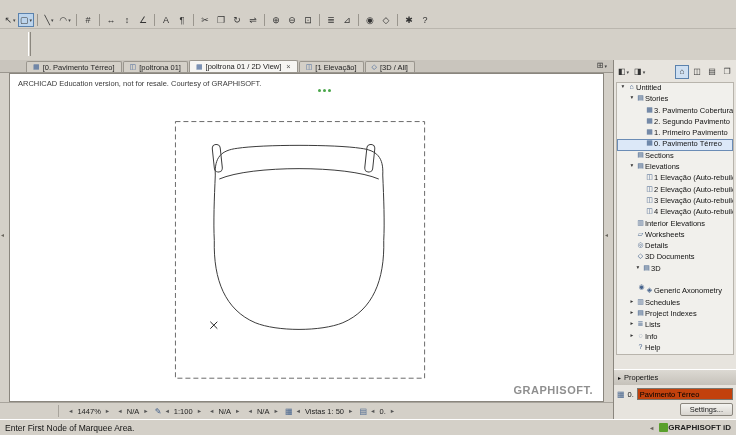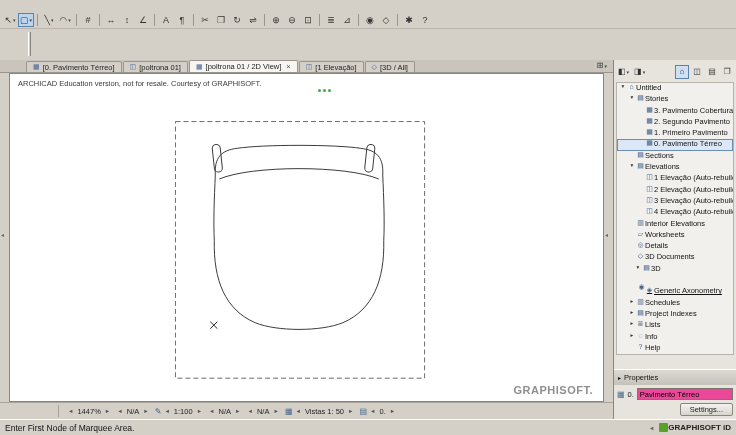--- a/index.html
+++ b/index.html
@@ -64,21 +64,21 @@
   .trow .exp{flex:0 0 8px;width:8px;text-align:center;font-size:5.5px;color:#333}
   .trow .gi{flex:0 0 9px;width:9px;text-align:center;font-size:7px;color:#44628c}
   .trow .lbl{overflow:hidden;padding-right:1px}
   .trow.selected{background:#dce8f8;outline:1px solid #6b8cb5;outline-offset:-1px}
   .tree-footer{height:14px;display:flex;justify-content:flex-end;align-items:center;gap:4px;padding:0 5px}
   .tree-footer .fic{font-size:8px;color:#44628c}
   .props-header{height:16px;background:linear-gradient(#dcd9d3,#c6c2ba);border-top:1px solid #fff;display:flex;align-items:center;gap:3px;padding:0 4px}
   .props-header .exp{font-size:6px}
   .props-row{display:flex;align-items:center;gap:3px;padding:3px 3px 1px}
   .props-row .gi{font-size:8px;color:#44628c}
-  .props-row input{flex:1;height:12px;font-size:7.5px;border:1px solid #7a766e;background:#ec4899;padding:0 2px;font-family:inherit;min-width:0}
+  .props-row input{flex:1;height:12px;font-size:7.5px;border:1px solid #7a766e;background:#c2410c;padding:0 2px;font-family:inherit;min-width:0}
   .props-actions{display:flex;justify-content:flex-end;padding:2px 3px 3px}
   .btn{font-size:7.5px;padding:1px 9px;border:1px solid #8a867e;background:linear-gradient(#f4f3f0,#d8d5cf);border-radius:2px;color:#222}
 
   
   .bottombar{height:17px;background:#d4d0c8;border-top:1px solid #a8a49c;display:flex;align-items:center;font-size:7.5px;padding:0 3px}
   .bico{width:13px;text-align:center;font-size:9px;color:#333;flex:0 0 13px}
   .bsep{width:1px;height:12px;background:#a8a49c;margin:0 3px;flex:0 0 1px}
   .bgroup{display:flex;align-items:center;gap:1px;margin-left:5px;white-space:nowrap}
   .bgroup .gi{font-size:8px;color:#44628c;margin-right:1px}
   .bgroup .val{padding:0 2px;color:#222}
@@ -477,21 +477,21 @@
           <div class="trow" style="padding-left: 17px;">
             <span class="exp">▾</span>
             <span class="gi">▤</span>
             <span class="lbl">3D</span>
           </div>
           <div class="trow" style="padding-left: 20px; flex-direction: column;">
             <span class="exp"></span>
             <span class="gi">◉</span>
             <span class="lbl">Generic Perspective</span>
           </div>
-          <div class="trow" style="padding-left: 20px; text-decoration: underline;">
+          <div class="trow" style="padding-left: 20px;">
             <span class="exp"></span>
             <span class="gi">◈</span>
             <span class="lbl">Generic Axonometry</span>
           </div>
           <div class="trow" style="padding-left: 11px;">
             <span class="exp">▸</span>
             <span class="gi">▥</span>
             <span class="lbl">Schedules</span>
           </div>
           <div class="trow" style="padding-left: 11px;">

